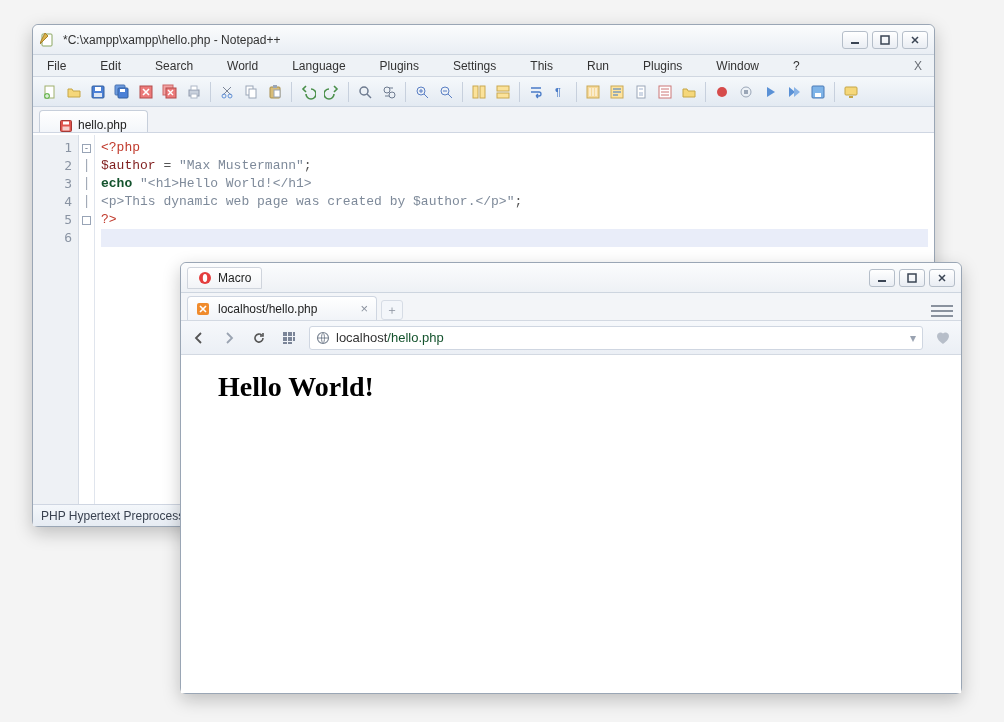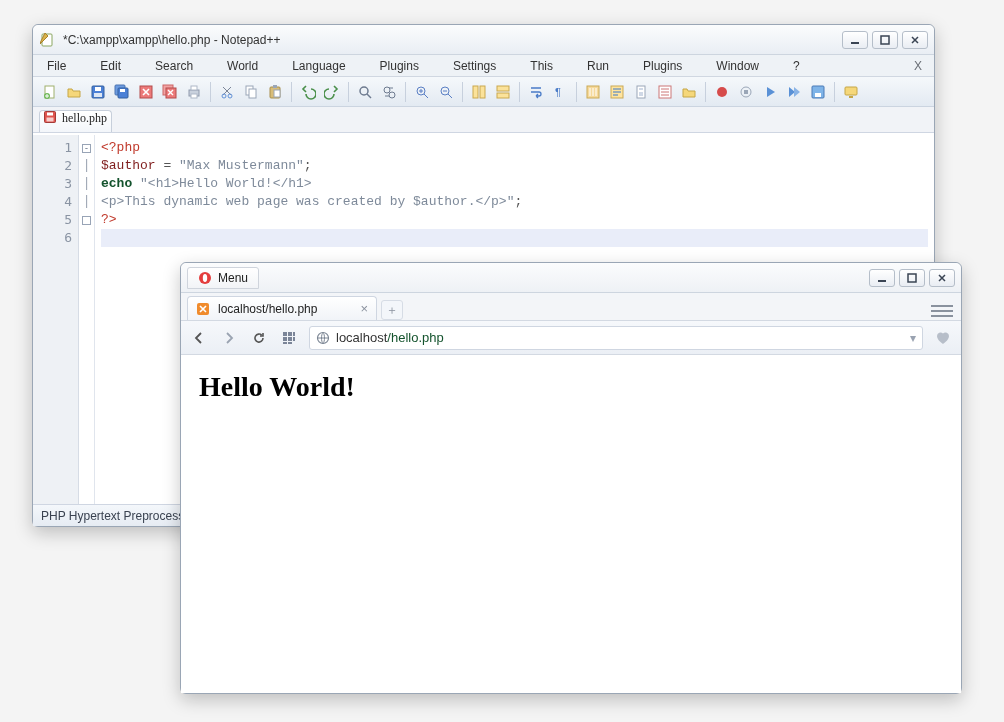--- a/index.html
+++ b/index.html
@@ -61,24 +61,24 @@
   }
   .tb-sep { width:1px; height:20px; background:#c7d0dd; margin:0 3px; }
 
   .tabstrip {
     height:26px; background:#f1f3f7;
     border-bottom:1px solid #cfd6e2;
     display:flex; align-items:flex-end; padding-left:6px;
   }
   .file-tab {
     height:22px; border:1px solid #c7cfdb; border-bottom:none;
-    border-radius:4px 4px 0 0; padding:0 4px;
+    border-radius:4px 4px 0 0; padding:0 20px;
     background:linear-gradient(#fff,#f3f6fa);
-    display:flex; align-items:flex-start; gap:6px;
-    font-size:12px; cursor:pointer;font-family:Liberation Serif, serif;
+    display:flex; align-items:flex-end; gap:6px;
+    font-size:12px; cursor:pointer;
   }
   .mini-disk { width:12px; height:12px; }
 
   .editor-area { position:absolute; left:0; right:0; top:110px; bottom:22px; display:flex; background:#fff; }
   .gutter { width:46px; background:#eef1f5; border-right:1px solid #d6dce5; text-align:right; padding:4px 6px 0 0; font-family:Consolas,monospace; font-size:13px; color:#8a94a3; line-height:18px; }
   .foldcol { width:16px; border-right:1px solid #e0e5ed; padding-top:4px; text-align:center; font-family:Consolas,monospace; font-size:11px; color:#8892a3; line-height:18px; }
   .foldcol .boxed { display:inline-block; width:9px; height:9px; border:1px solid #98a4b6; line-height:7px; font-size:9px; text-align:center; color:#5f6b80; background:#fff; }
   .code { flex:1; padding:4px 6px 0 6px; font-family:Consolas,"Courier New",monospace; font-size:13px; line-height:18px; white-space:pre; overflow:hidden; }
   .line6 { background:#e9edf9; display:block; }
   .c-tag { color:#c0392b; }
@@ -126,21 +126,21 @@
   .addr-field {
     flex:1; height:24px; border:1px solid #cfd6e1; border-radius:3px;
     background:#fff; display:flex; align-items:center; padding:0 6px; gap:6px;
   }
   .addr-field .globe { color:#7c8694; }
   .addr-text { font-size:13px; color:#333; }
   .addr-text .dim { color:#14532d; }
   .heart { width:20px; color:#888; cursor:pointer; }
 
   .page-body { position:absolute; left:0; right:0; top:94px; bottom:0; background:#fff; padding:14px 18px; font-family:"Times New Roman",serif; color:#000; }
-  .page-body h1 { font-size:28px; font-weight:bold; margin-bottom:18px; }
+  .page-body h1 { font-size:28px; font-weight:bold; margin-bottom:18px;margin-left:19px; }
   .page-body p { font-size:16px; }
 
   svg { display:block; }
 </style>
 </head>
 <body>
 
 <div class="window npp">
 
   <div class="titlebar">
@@ -429,21 +429,21 @@
 </div>
 
 <div class="window opera">
 
   <div class="titlebar">
     <div class="opera-menu-btn">
       <svg width="14" height="14" viewBox="0 0 14 14">
           <ellipse cx="7" cy="7" rx="6" ry="6" fill="#e43d3d"></ellipse>
           <ellipse cx="7" cy="7" rx="2.2" ry="4" fill="#fff"></ellipse>
         </svg>
-      <span>Menu</span>
+      <span>Macro</span>
     </div>
     <div style="flex:1"></div>
     <div class="winbtns">
       <div class="winbtn">
           <svg width="10" height="10">
             <rect x="1" y="7" width="8" height="2" fill="#3a4453"></rect>
           </svg>
         </div>
       <div class="winbtn">
           <svg width="10" height="10">

